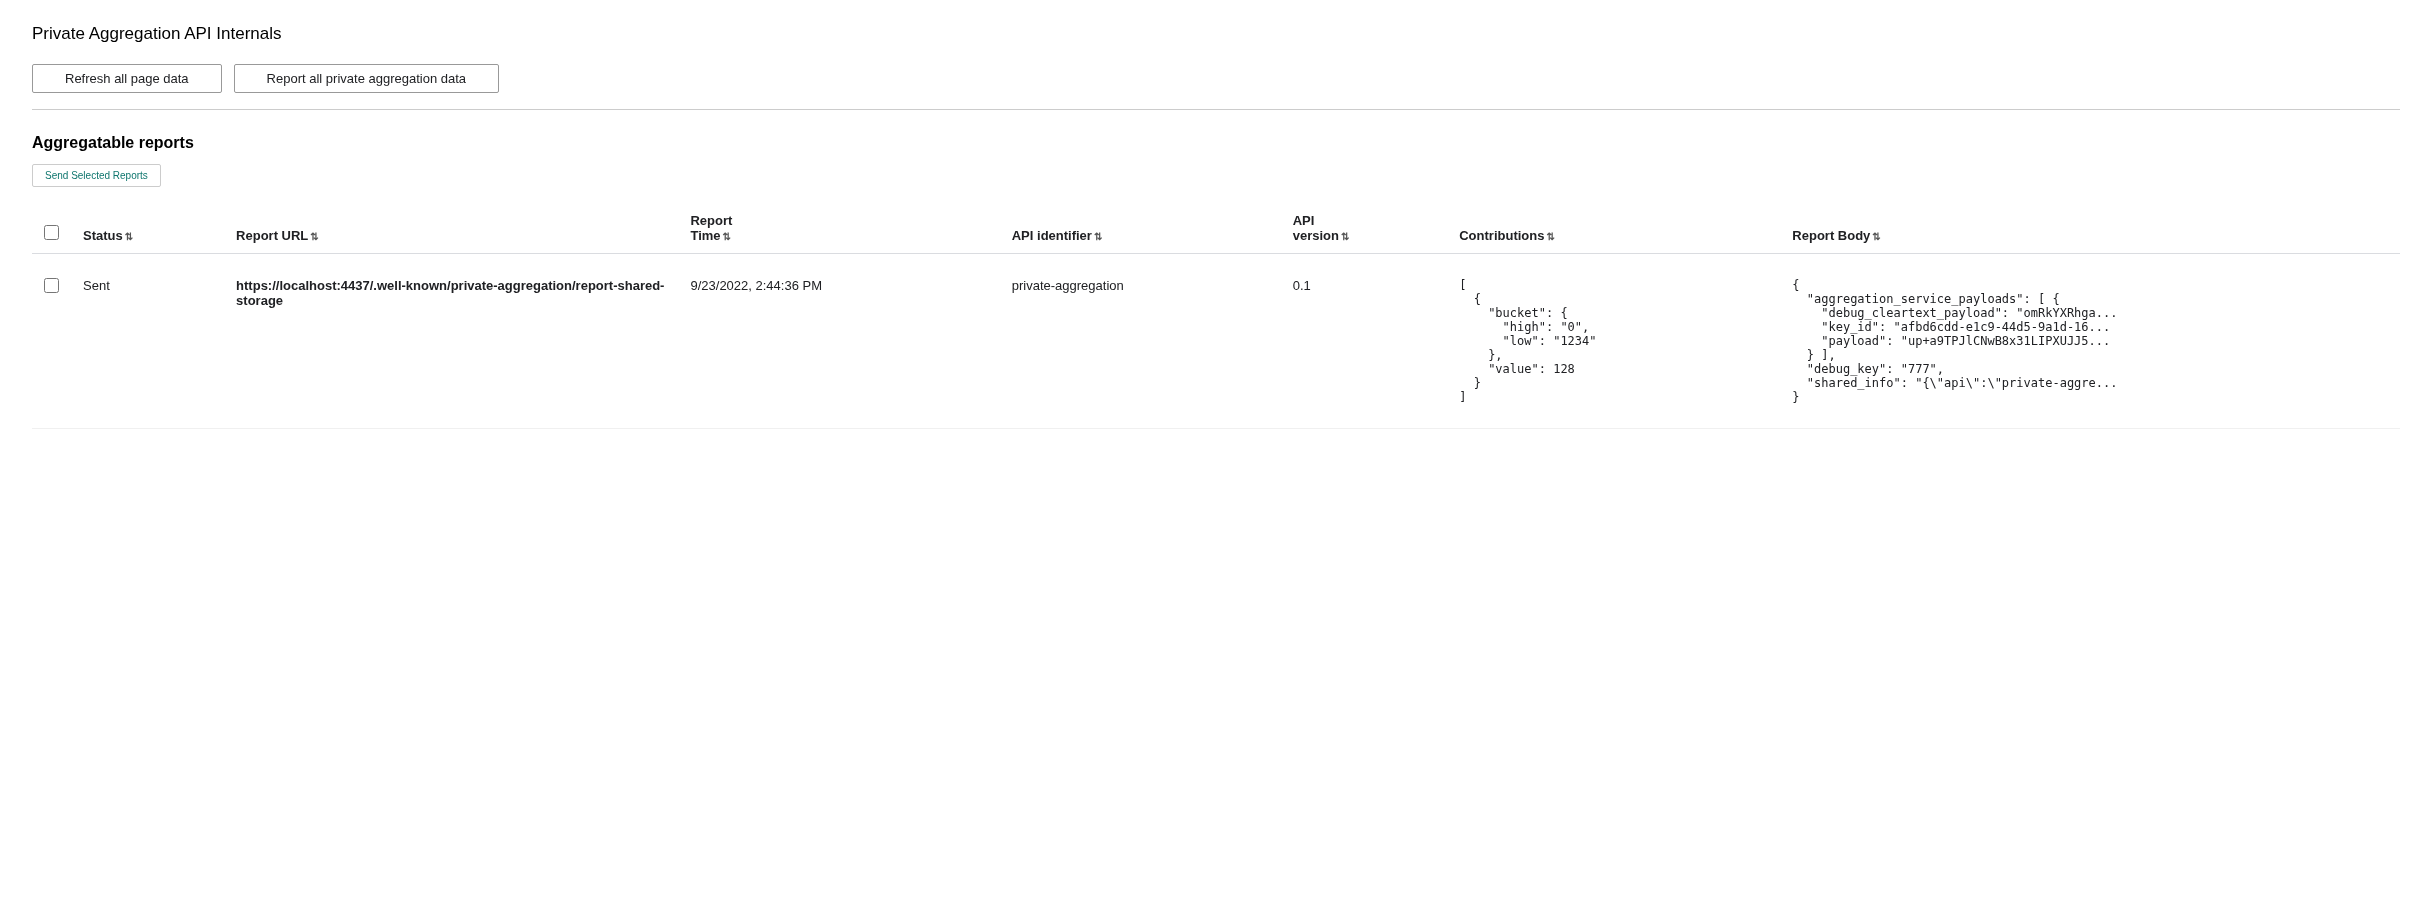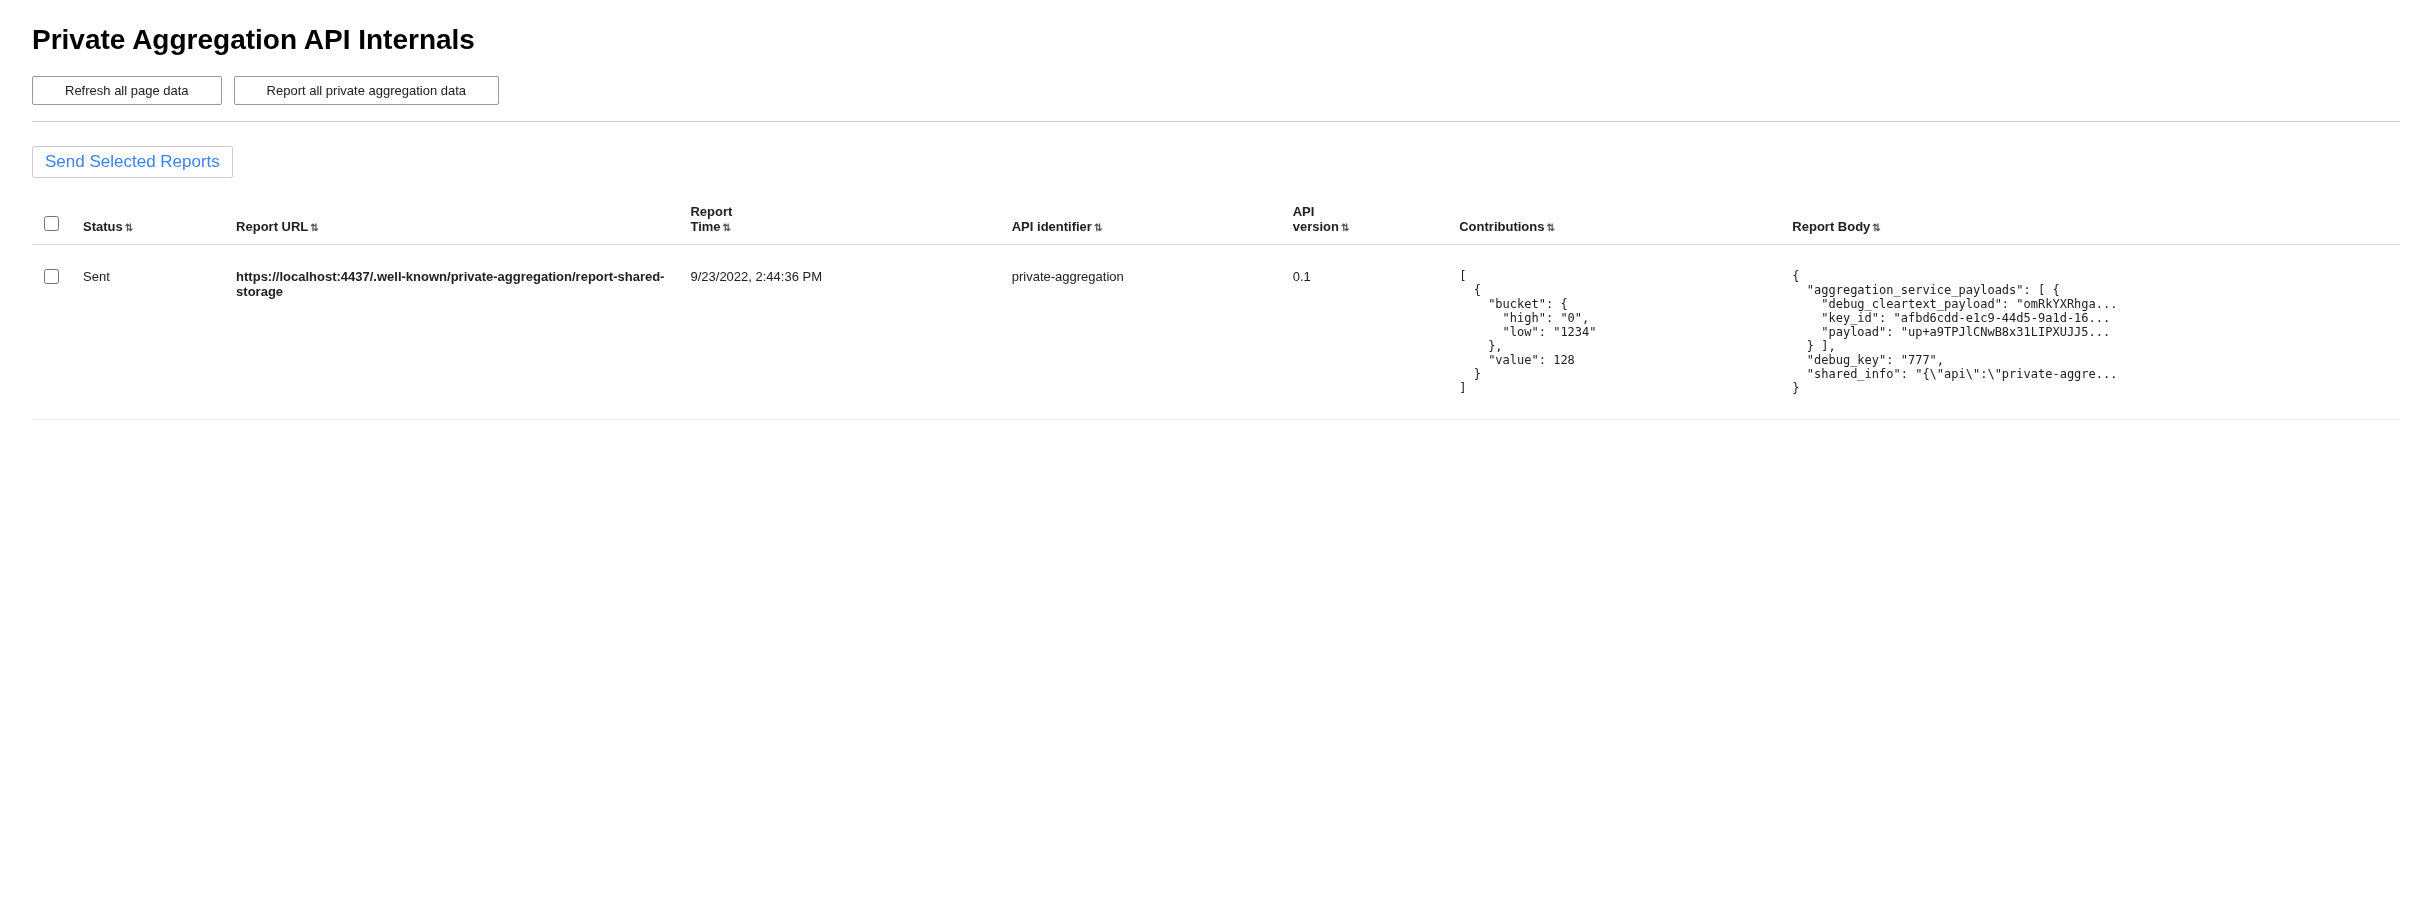--- a/index.html
+++ b/index.html
@@ -10,22 +10,22 @@
 
     body {
       font-family: Arial, sans-serif;
       font-size: 13px;
       color: #202124;
       background: #fff;
       padding: 24px 32px;
     }
 
     h1 {
-      font-size: 28px;
-      font-weight: bold;
+      font-size: 17px;
+      font-weight: normal;
       margin-bottom: 20px;
       color: #000;
     }
 
     h2 {
       font-size: 16px;
       font-weight: bold;
       margin-bottom: 12px;
       color: #000;
     }
@@ -43,24 +43,24 @@
       font-size: 13px;
       cursor: pointer;
       border-radius: 2px;
       color: #202124;
     }
 
     .btn-disabled {
       padding: 5px 12px;
       border: 1px solid #ccc;
       background: #fff;
-      font-size: 17px;
+      font-size: 10px;
       cursor: default;
       border-radius: 2px;
-      color: #3b82f6;
+      color: #0f766e;
       margin-bottom: 16px;
       display: inline-block;
     }
 
     .divider {
       border: none;
       border-top: 1px solid #ccc;
       margin-bottom: 24px;
     }
 
@@ -147,20 +147,21 @@
 <h1>Private Aggregation API Internals</h1>
 
 <div class="top-buttons">
   <button class="btn">Refresh all page data</button>
   <button class="btn">Report all private aggregation data</button>
 </div>
 
 <hr class="divider">
 
 <div class="section">
+  <h2>Aggregatable reports</h2>
 
   <span class="btn-disabled">Send Selected Reports</span>
 
   <table>
     <thead>
       <tr>
         <th class="checkbox-col">
           <input type="checkbox" style="">
         </th>
         <th class="sortable">Status</th>

